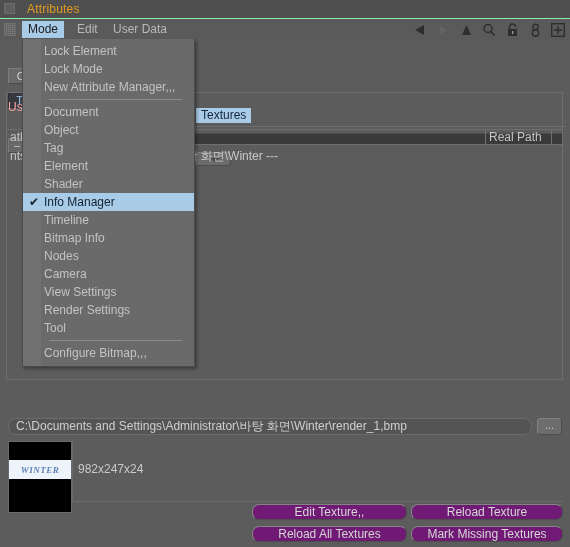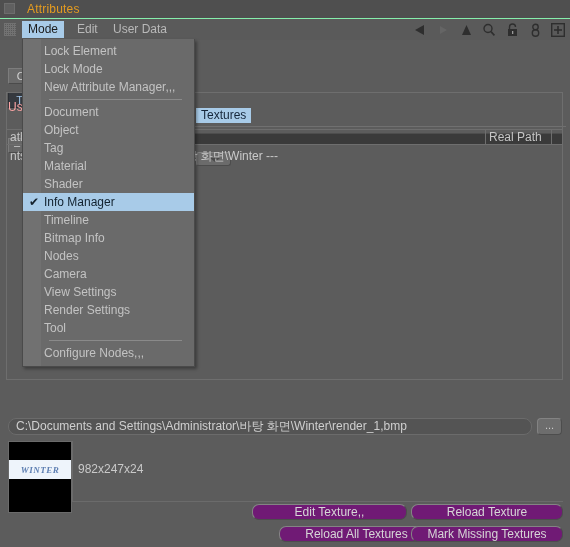--- a/index.html
+++ b/index.html
@@ -371,21 +371,21 @@
     box-sizing: border-box;
     color: #d6d6d6;
     font-size: 12px;
     line-height: 14px;
     text-align: center;
     cursor: default;
     white-space: nowrap;
   }
   #btn-edit      { left: 252px; top: 504px; width: 155px; }
   #btn-reload    { left: 411px; top: 504px; width: 152px; }
-  #btn-reloadall { left: 252px; top: 526px; width: 155px; margin-left: 27px; }
+  #btn-reloadall { left: 252px; top: 526px; width: 155px; }
   #btn-markmiss  { left: 411px; top: 526px; width: 152px; }
 </style>
 </head>
 <body>
 
 <div id="app">
 
   <div class="titlebar">
     <div class="title-grip"></div>
     <div class="title-text">Attributes</div>
@@ -471,35 +471,35 @@
   <div class="dropdown">
     <div class="gutter"></div>
 
     <div class="dd-item">Lock Element</div>
     <div class="dd-item">Lock Mode</div>
     <div class="dd-item">New Attribute Manager,,,</div>
     <div class="dd-sep"></div>
     <div class="dd-item">Document</div>
     <div class="dd-item">Object</div>
     <div class="dd-item">Tag</div>
-    <div class="dd-item">Material</div>
+    <div class="dd-item">Element</div>
     <div class="dd-item">Shader</div>
     <div class="dd-item checked">
       <span class="chk">✔</span>
       <span>Info Manager</span>
     </div>
     <div class="dd-item">Timeline</div>
     <div class="dd-item">Bitmap Info</div>
     <div class="dd-item">Nodes</div>
     <div class="dd-item">Camera</div>
     <div class="dd-item">View Settings</div>
     <div class="dd-item">Render Settings</div>
     <div class="dd-item">Tool</div>
     <div class="dd-sep"></div>
-    <div class="dd-item">Configure Nodes,,,</div>
+    <div class="dd-item">Configure Bitmap,,,</div>
   </div>
 
   <div class="path-row">
     <div class="path-field">C:\Documents and Settings\Administrator\바탕 화면\Winter\render_1,bmp</div>
     <div class="path-dots">...</div>
   </div>
 
   <div class="preview-box">
     <div class="preview-band">
       <span>WINTER</span>

